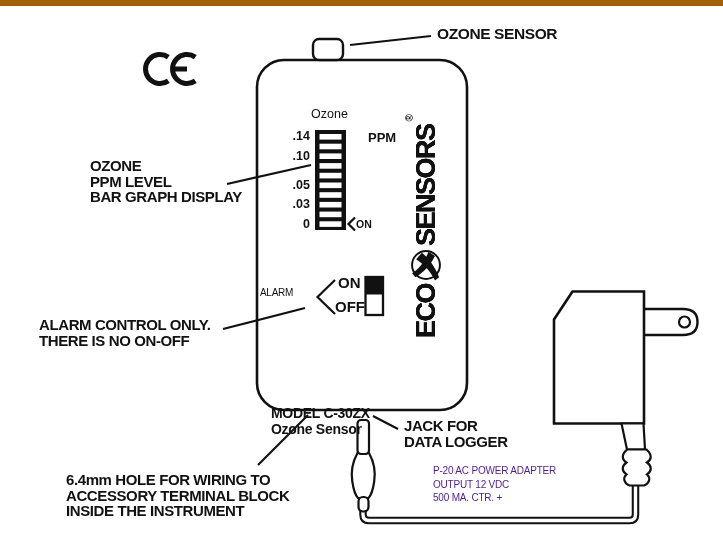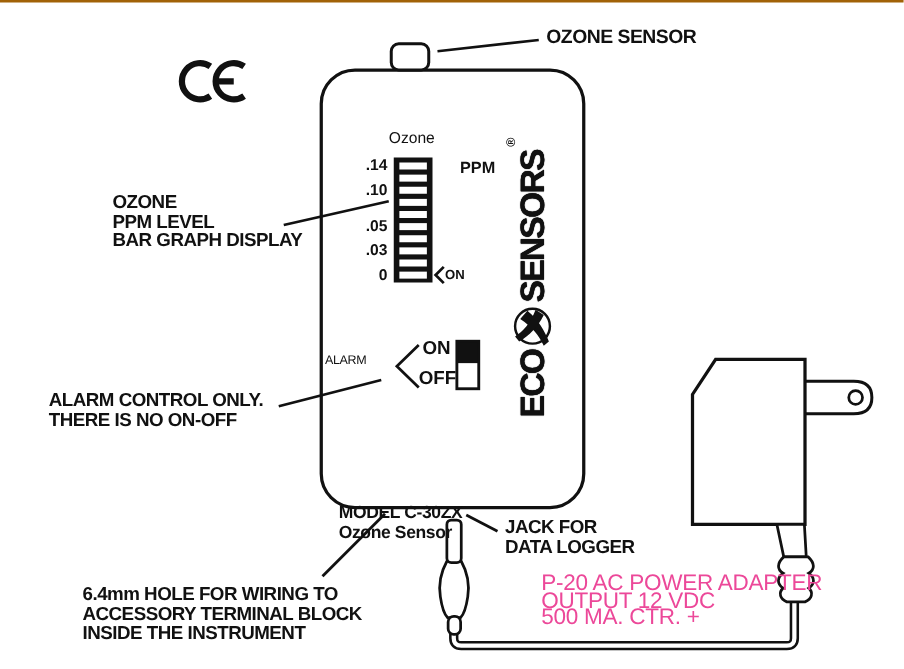--- a/index.html
+++ b/index.html
@@ -1,29 +1,29 @@
 <!DOCTYPE html>
 <html><head>
 <meta charset="utf-8">
 <style>
   html,body{margin:0;padding:0;background:#ffffff;}
   #canvas{
     position:relative;width:723px;height:535px;background:#ffffff;
     font-family:"Liberation Sans",sans-serif;color:#111;overflow:hidden;
-    border-top:2px solid #a16207;box-sizing:border-box;
+    border-top:6px solid #a16207;box-sizing:border-box;
   }
   .abs{position:absolute;}
   svg{display:block;}
   .note{
     font-weight:700;font-size:15px;line-height:15.5px;letter-spacing:-0.4px;
     white-space:nowrap;color:#111;
   }
   .note-light{
-    font-weight:400;font-size:18px;line-height:13.5px;letter-spacing:-0.2px;
-    white-space:nowrap;color:#ec4899;
+    font-weight:400;font-size:10px;line-height:13.5px;letter-spacing:-0.2px;
+    white-space:nowrap;color:#4c1d95;
   }
   .tick{
     position:absolute;left:282px;width:28px;text-align:right;
     font-weight:700;font-size:12.5px;line-height:13px;color:#111;
   }
   #ozone-heading{left:311px;top:101px;font-size:12.5px;font-weight:400;}
   #ppm-label{left:348px;top:124px;font-size:13px;font-weight:700;margin-left:20px;}
   #bar-on-label{left:356px;top:212px;font-size:10.5px;font-weight:700;letter-spacing:0;}
   #alarm-word{left:260px;top:281px;font-size:10px;font-weight:400;letter-spacing:-0.3px;}
   #alarm-on{left:338px;top:268px;font-size:15px;font-weight:700;}

